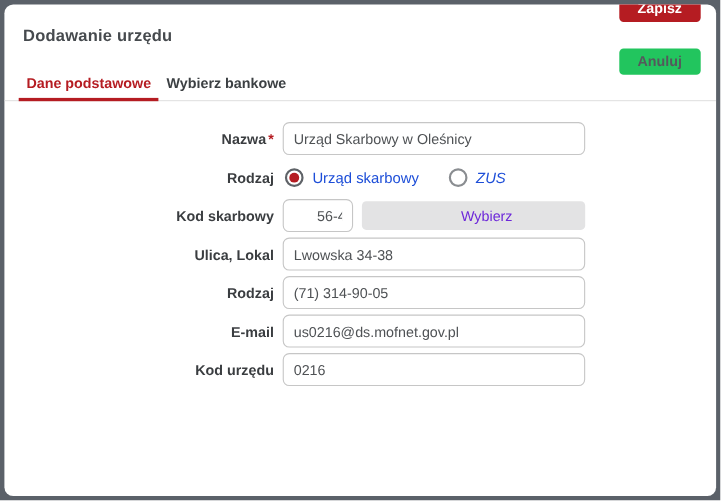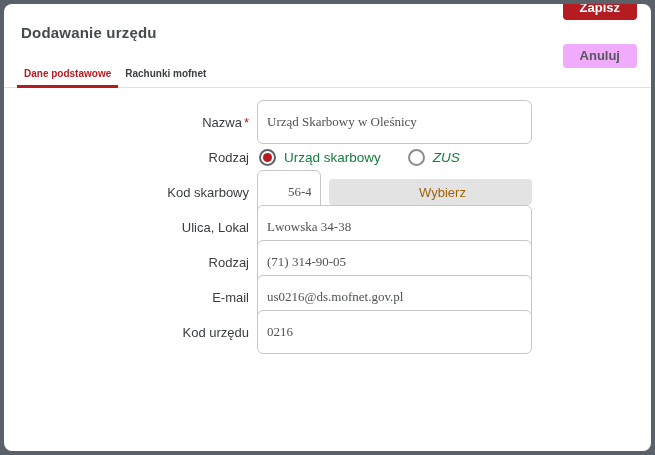--- a/index.html
+++ b/index.html
@@ -24,98 +24,98 @@
   .title { font-size:15px; font-weight:bold; color:#464a4e; letter-spacing:.2px; }
   .header-buttons { display:flex; gap:24px;flex-direction:column; }
   .btn {
     height:24px; padding:0 17px;
     border:none; border-radius:4px;
     font-family:"Liberation Sans", sans-serif;
     font-size:13px; font-weight:bold;
     cursor:pointer; line-height:24px;
   }
   .btn-save { background:#b51c22; color:#ffffff; }
-  .btn-cancel { background:#f0abfc; color:#55585c; }
+  .btn-cancel { background:#22c55e; color:#55585c; }
   
   .tabs {
     display:flex;
     margin-top:14px;
     padding-left:13px;
     border-bottom:1px solid #e1e1e1;
   }
   .tab {
     padding:8px 7px 6px;
-    font-size:10px; font-weight:bold;
+    font-size:13px; font-weight:bold;
     color:#3c4043;
     border-bottom:3px solid transparent;
     margin-bottom:-1px;
     cursor:pointer;
     white-space:nowrap;
   }
   .tab.active { color:#b51c22; border-bottom-color:#b51c22; }
   
   .form { margin-top:21px; }
   .row { display:flex; align-items:center; margin-bottom:9px; height:26px; }
   .lbl {
     width:245px; text-align:right;
-    font-size:13px; font-weight:normal; color:#3a3d40;
+    font-size:13px; font-weight:bold; color:#3a3d40;
     flex:none;
   }
   .req { color:#b51c22; margin-left:2px; }
   .ctrl { margin-left:8px; width:275px; display:flex; align-items:center; }
   .inp {
-    width:275px; height:44px;
+    width:275px; height:30px;
     border:1px solid #c6c6c6; border-radius:6px;
     padding:0 9px;
-    font-family:Liberation Serif, serif;
+    font-family:Liberation Sans, sans-serif;
     font-size:13px; color:#4f5255;
     outline:none;
   }
   .inp-small { width:64px; flex:none;padding-left:30px; }
   .btn-choose {
     flex:1; height:26px; margin-left:8px;
     background:#e3e3e4; border:none; border-radius:4px;
     font-family:"Liberation Sans", sans-serif;
-    font-size:13px; color:#a16207;
+    font-size:13px; color:#6d28d9;
     cursor:pointer;
     padding-left:24px;
   }
   
   .radio-group { display:flex; align-items:center; padding-left:2px; }
   .radio-opt { display:flex; align-items:center; cursor:pointer; }
   .radio-opt + .radio-opt { margin-left:27px;font-style:italic; }
   .rb {
     width:17px; height:17px; flex:none;
     border:2px solid #5f6368; border-radius:50%;
     display:inline-flex; align-items:center; justify-content:center;
   }
   .rb.unchecked { border-color:#8a8d91; }
   .rb.checked::after {
     content:""; width:9px; height:9px; border-radius:50%;
     background:#b51c22;
   }
-  .radio-label { margin-left:8px; font-size:13.5px; color:#15803d; }
+  .radio-label { margin-left:8px; font-size:13.5px; color:#1d4ed8; }
 </style>
 </head>
 <body>
 
 <div class="frame">
   <div class="card">
 
     <div class="header">
       <div class="title">Dodawanie urzędu</div>
       <div class="header-buttons">
         <button class="btn btn-save">Zapisz</button>
         <button class="btn btn-cancel">Anuluj</button>
       </div>
     </div>
 
     <div class="tabs">
       <div class="tab active">Dane podstawowe</div>
-      <div class="tab">Rachunki mofnet</div>
+      <div class="tab">Wybierz bankowe</div>
     </div>
 
     <div class="form">
 
       <div class="row">
         <div class="lbl"><span>Nazwa</span><span class="req">*</span></div>
         <div class="ctrl">
           <input class="inp" type="text" value="Urząd Skarbowy w Oleśnicy" style="">
         </div>
       </div>

